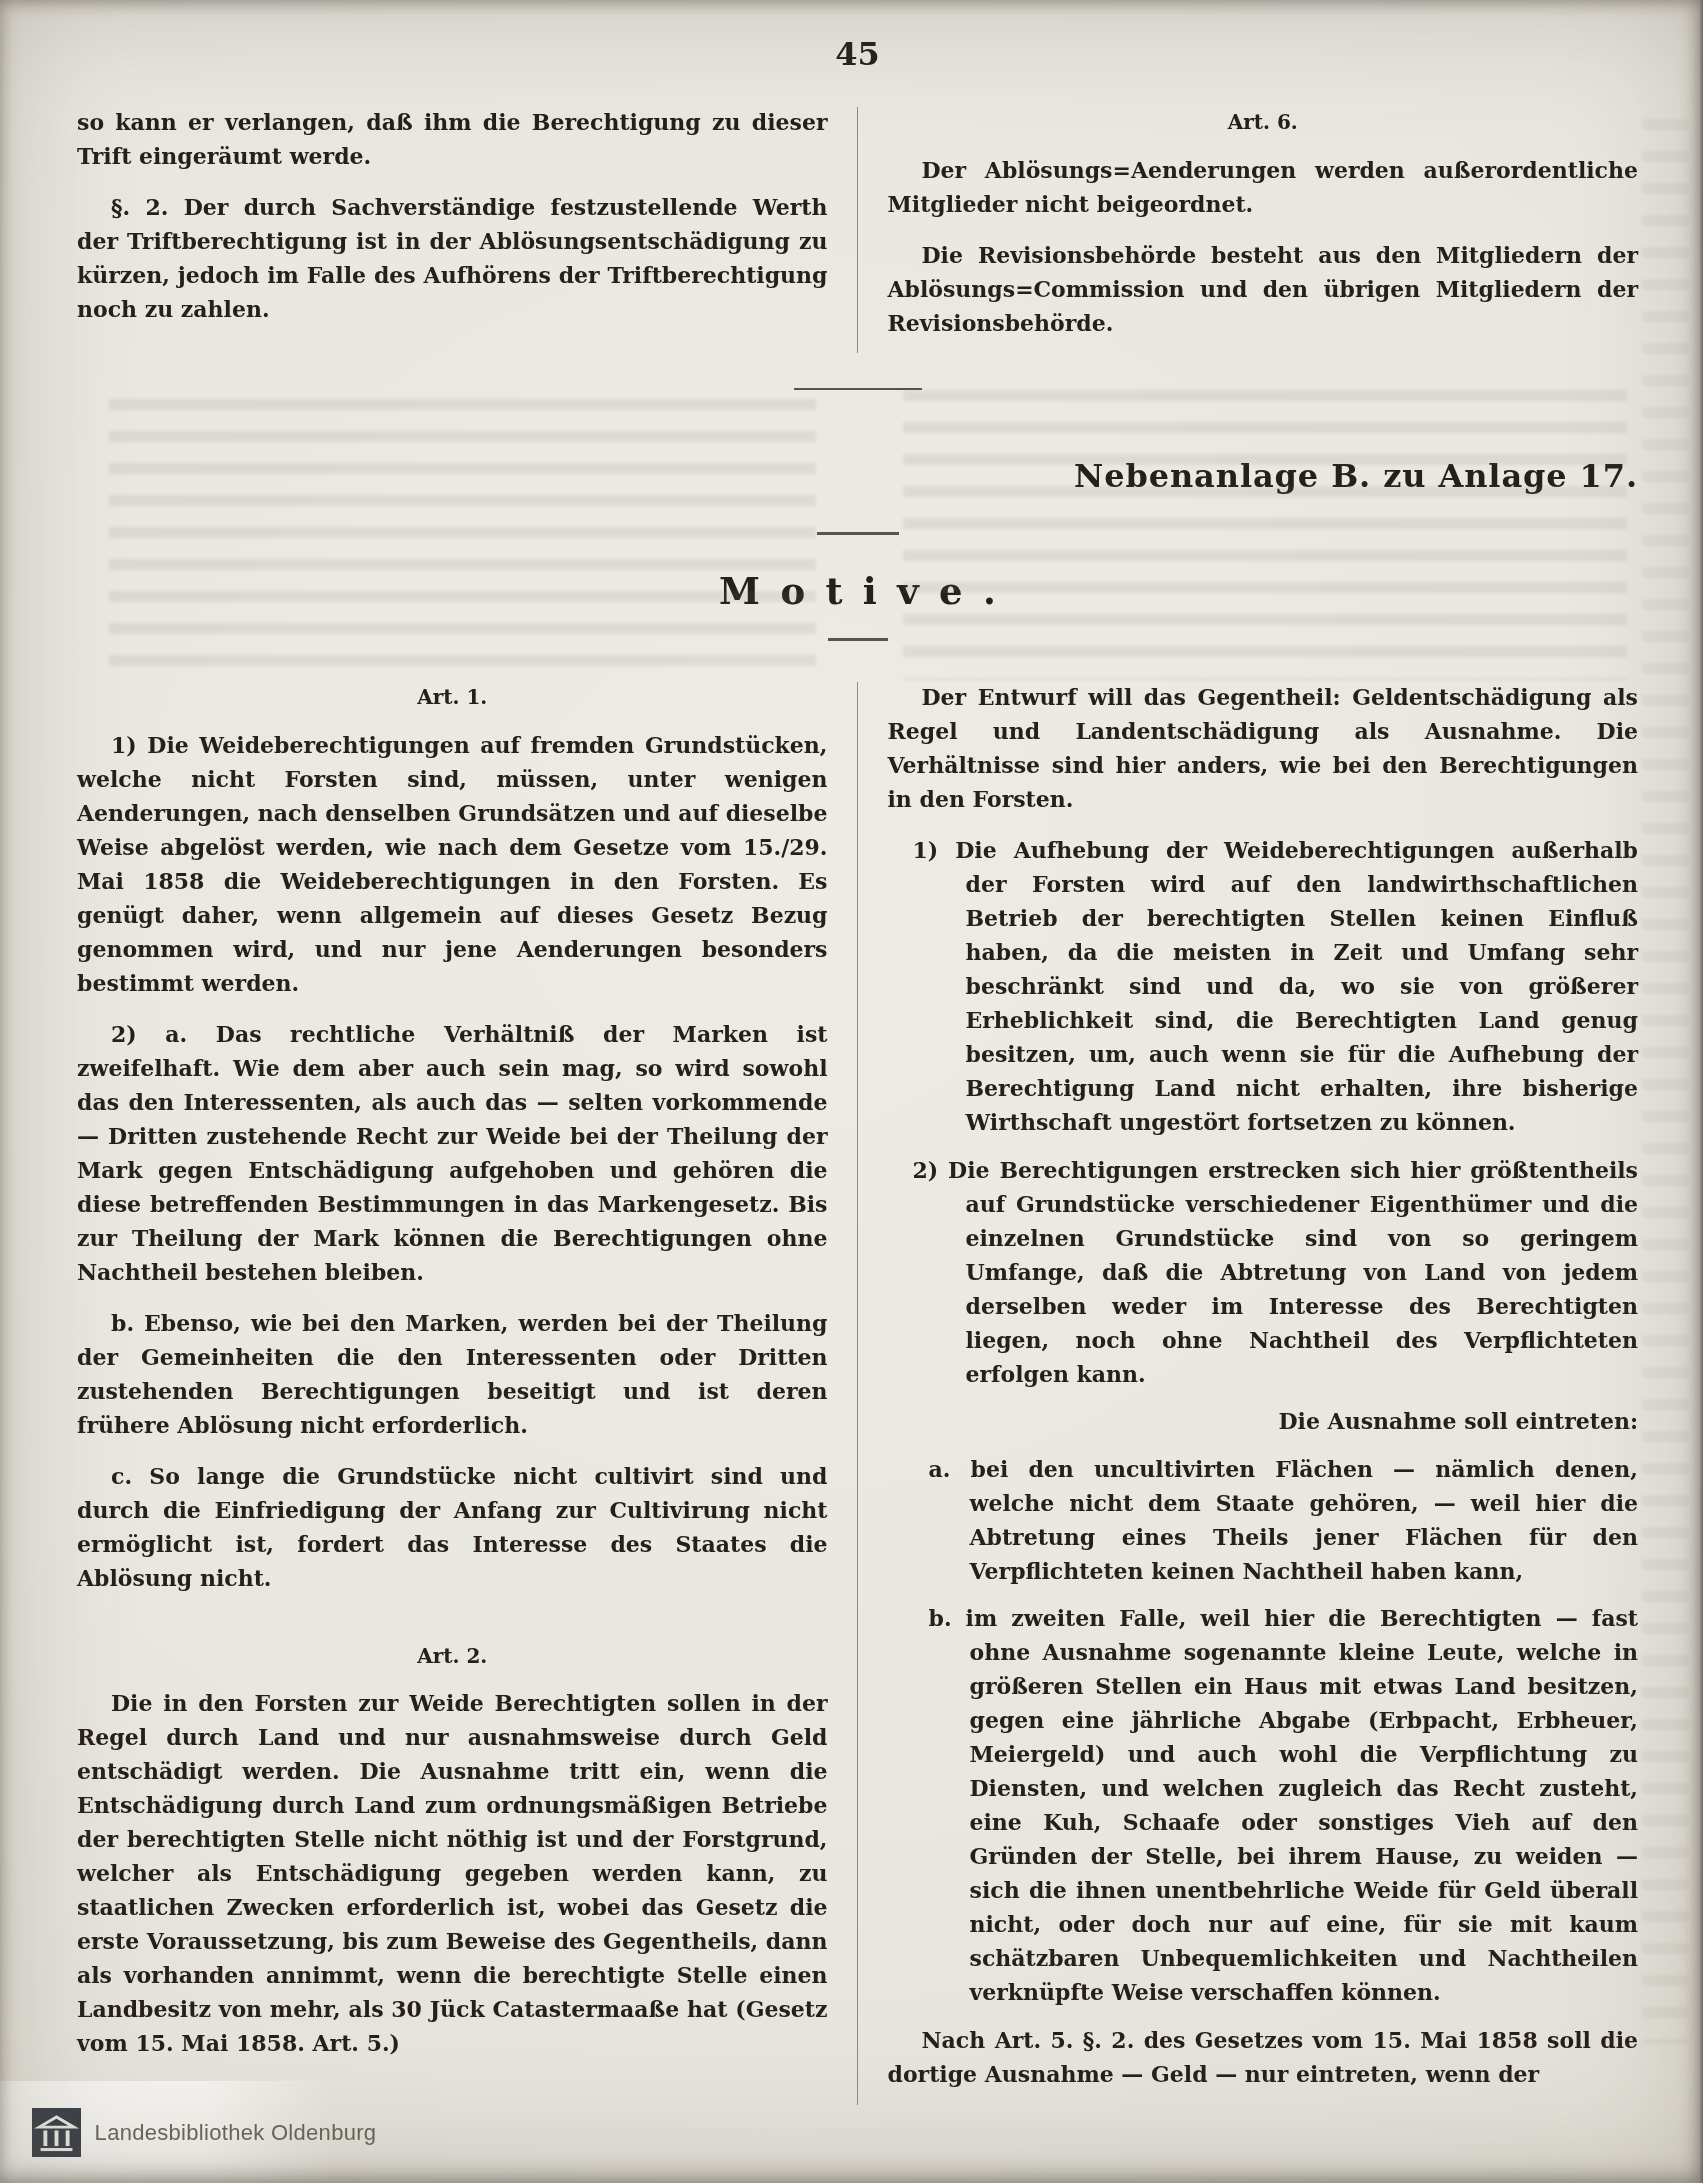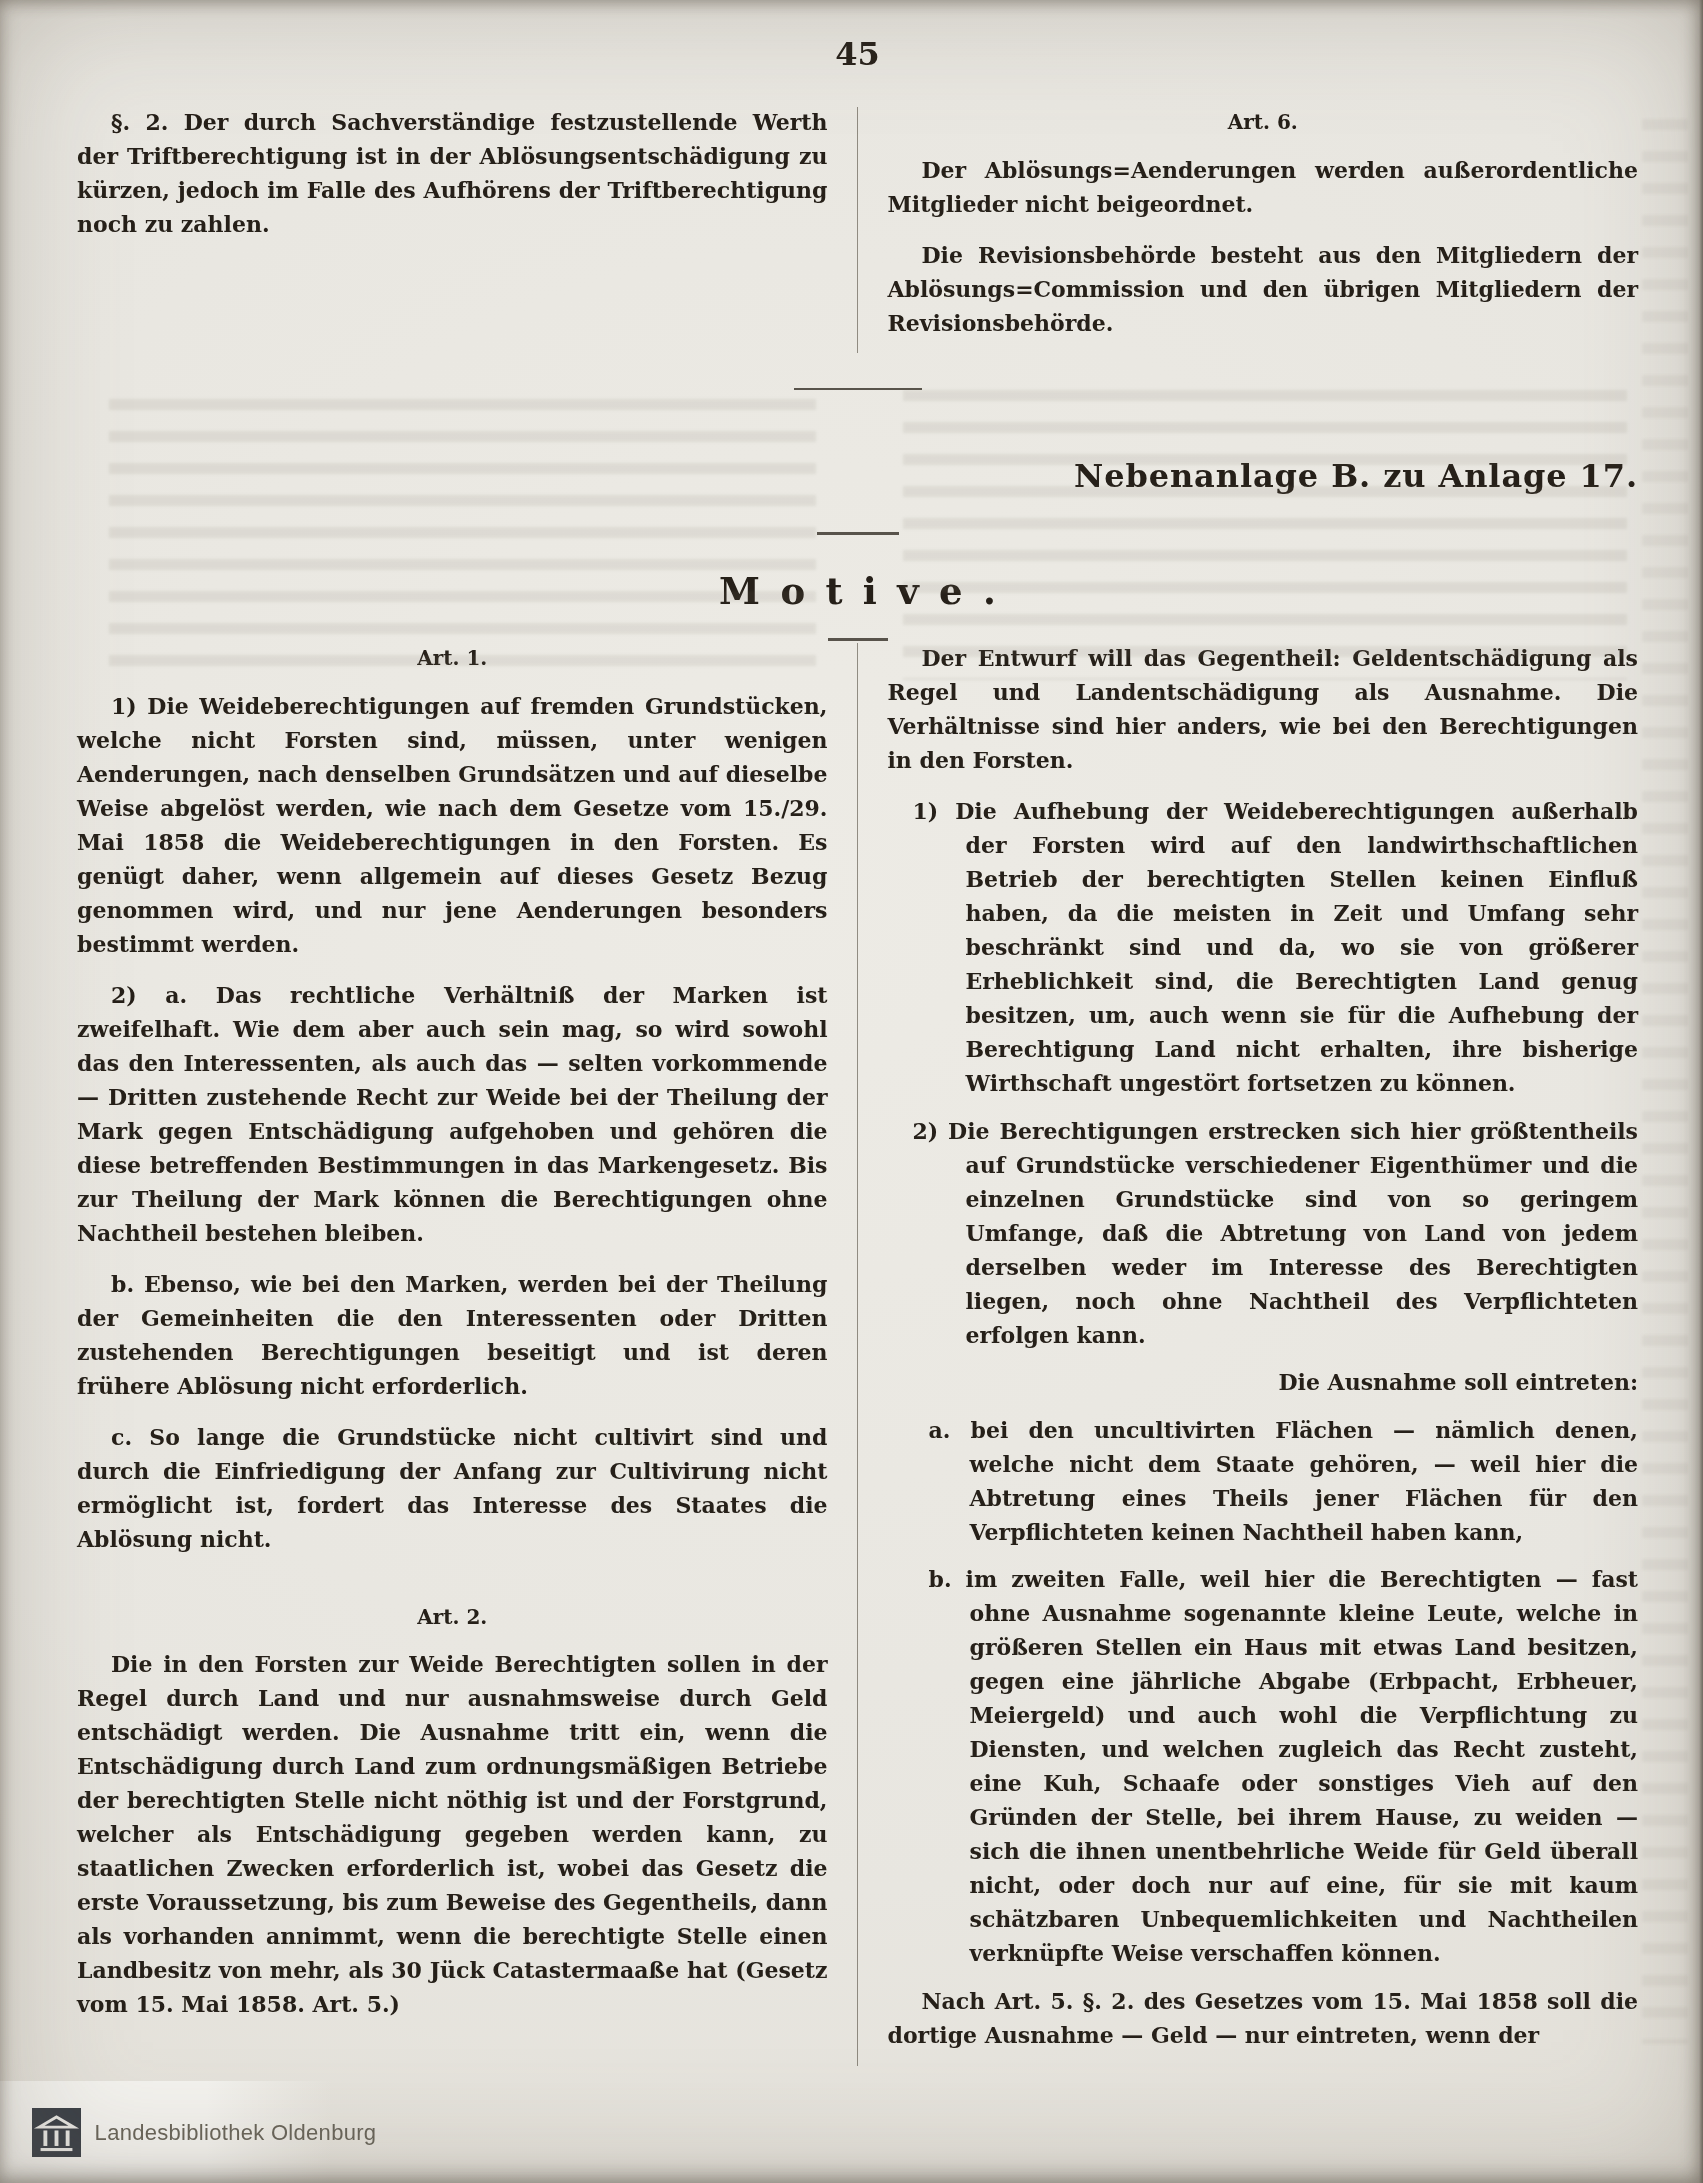--- a/index.html
+++ b/index.html
@@ -41,21 +41,21 @@
   .sub-lead{margin-left:36px;margin-bottom:13.6px;text-align:right;text-indent:0;}
 
   .annex-title{font-size:32px;line-height:53px;text-align:right;margin:60px 0 0;letter-spacing:0.9px;font-weight:700;}
   .motive-title{font-size:37px;line-height:44px;text-align:center;margin:34px 0 0;
     letter-spacing:0.55em;text-indent:0.55em;font-weight:700;}
 
   .rule{height:2.6px;background:#332d24;opacity:.8;}
   .rule-a{width:128px;margin:31px auto 0;}
   .rule-b{width:82px;margin:29px auto 0;}
   .rule-c{width:60px;margin:25.6px auto 0;}
-  .main-cols{}
+  .main-cols{margin-top:39px;}
 
   
   .bleed{position:absolute;pointer-events:none;opacity:.42;filter:blur(1.7px);
     background:repeating-linear-gradient(180deg, rgba(120,112,98,0.28) 0 11px, rgba(120,112,98,0) 11px 32px);}
   .bleed-1{left:109px;top:399px;width:707px;height:281px;}
   .bleed-2{left:903px;top:390px;width:724px;height:290px;}
   .bleed-3{left:1642px;top:119px;width:46px;height:1925px;opacity:.28;}
 
   .corner-patch{position:absolute;left:0;bottom:0;width:332px;height:102px;
     background:linear-gradient(90deg,#f3f2ee 0%,#f3f2ee 62%,rgba(243,242,238,0) 100%);pointer-events:none;}
@@ -66,20 +66,21 @@
 </style>
 </head>
 <body>
 
 <div class="scan">
 
   <div class="page-number">45</div>
 
   <section class="cols top-cols">
     <div>
+      <p class="flush">so kann er verlangen, daß ihm die Berechtigung zu dieser Trift eingeräumt werde.</p>
       <p class="indent">§. 2. Der durch Sachverständige festzustellende Werth der Triftberechtigung ist in der Ablösungsentschädigung zu kürzen, jedoch im Falle des Aufhörens der Triftberechtigung noch zu zahlen.</p>
     </div>
     <div>
       <h3 class="art-heading">Art. 6.</h3>
       <p class="indent">Der Ablösungs=Aenderungen werden außerordentliche Mitglieder nicht beigeordnet.</p>
       <p class="indent">Die Revisionsbehörde besteht aus den Mitgliedern der Ablösungs=Commission und den übrigen Mitgliedern der Revisionsbehörde.</p>
     </div>
   </section>
 
   <div class="rule rule-a"></div>

